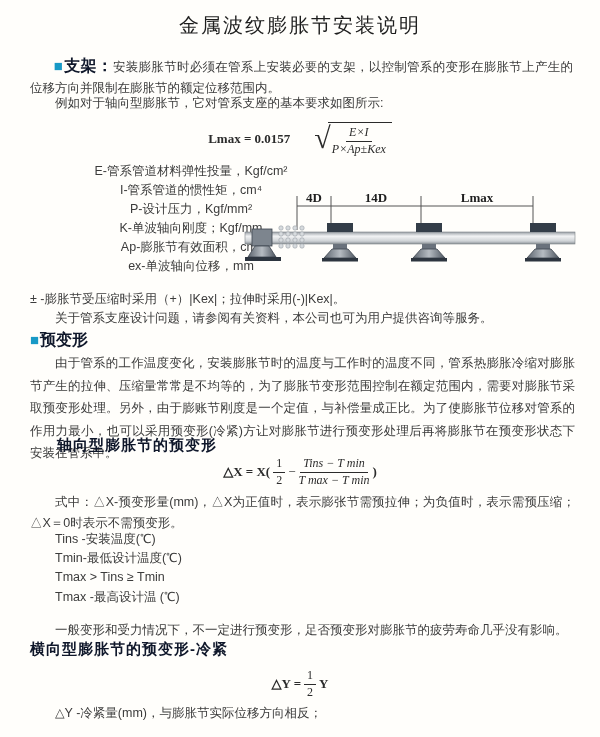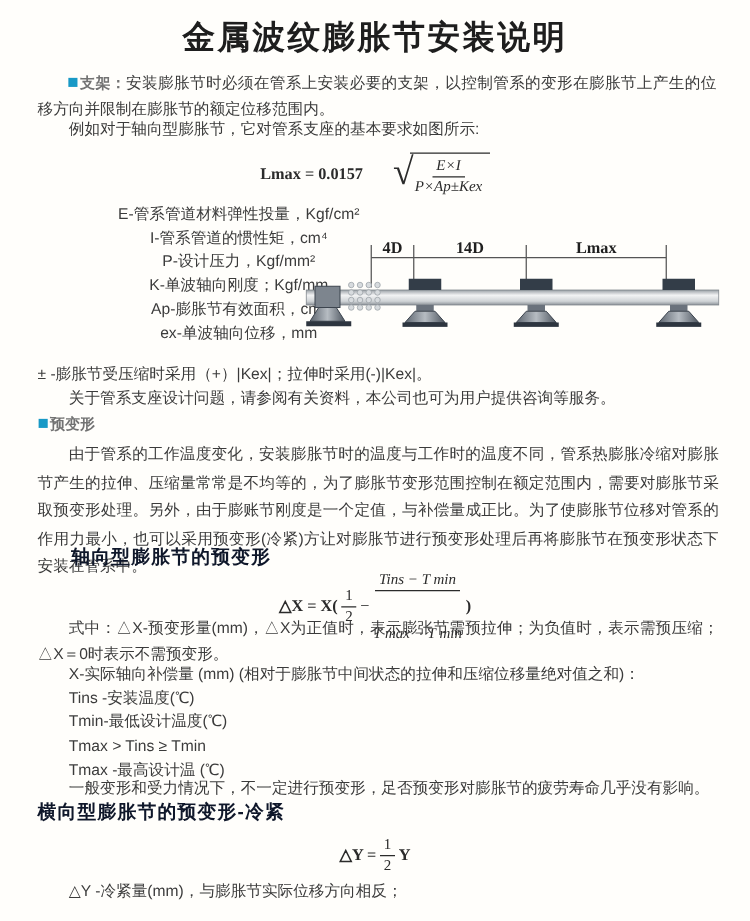--- a/index.html
+++ b/index.html
@@ -12,29 +12,29 @@
     font-family:"Liberation Sans", sans-serif;
     color:#3b3b3b;
     font-size:12.5px;
     overflow:hidden;
   }
   .abs { position:absolute; }
 
   .doc-title {
     top:12px; left:0; width:600px;
     text-align:center;
-    font-size:26px; font-weight:bold; color:#1e1e1e;
+    font-size:20px; font-weight:normal; color:#1e1e1e;
     letter-spacing:2px;
   }
 
   .para { line-height:21px; text-align:justify; }
   .indent2 { text-indent:2em; }
 
   .section-head-inline {
-    color:#737373; font-size:12px; font-weight:bold;
+    color:#0f172a; font-size:16px; font-weight:bold;
   }
   .marker {
     color:#1899c6; font-size:15px; font-weight:bold;
     margin-right:1px;
   }
   .subheading {
     color:#0f172a; font-size:15px; font-weight:bold;
     letter-spacing:1px;
   }
 
@@ -180,31 +180,30 @@
 
   <div class="abs subheading" style="top:436px; left:57px;">轴向型膨胀节的预变形</div>
 
   <div class="abs formula" style="top:457px; left:0;">
     <span class="bold">△X = X(</span>
     <span class="frac" style="margin:0 3px;">
         <span class="num">1</span>
         <span class="den">2</span>
       </span>
     <span>−</span>
-    <span class="frac ital" style="margin:0 3px;gap:26px;">
+    <span class="frac ital" style="margin:0 3px;">
         <span class="num">Tins − T min</span>
         <span class="den">T max − T min</span>
       </span>
     <span class="bold">)</span>
   </div>
 
   <div class="abs para indent2" style="top:492px; left:30px; width:545px; line-height:21px;">式中：△X-预变形量(mm)，△X为正值时，表示膨张节需预拉伸；为负值时，表示需预压缩；△X＝0时表示不需预变形。</div>
 
   <div class="abs" style="top:530px; left:30px; width:545px;">
-    <div class="ax-line">X-实际轴向补偿量 (mm) (相对于膨胀节中间状态的拉伸和压缩位移量绝对值之和)：</div>
     <div class="ax-line">Tins -安装温度(℃)</div>
     <div class="ax-line">Tmin-最低设计温度(℃)</div>
     <div class="ax-line">Tmax &gt; Tins ≥ Tmin</div>
     <div class="ax-line">Tmax -最高设计温 (℃)</div>
   </div>
 
   <div class="abs para indent2" style="top:620px; left:30px; width:545px;">一般变形和受力情况下，不一定进行预变形，足否预变形对膨胀节的疲劳寿命几乎没有影响。</div>
 
   <div class="abs subheading" style="top:640px; left:30px;">横向型膨胀节的预变形-冷紧</div>
 

